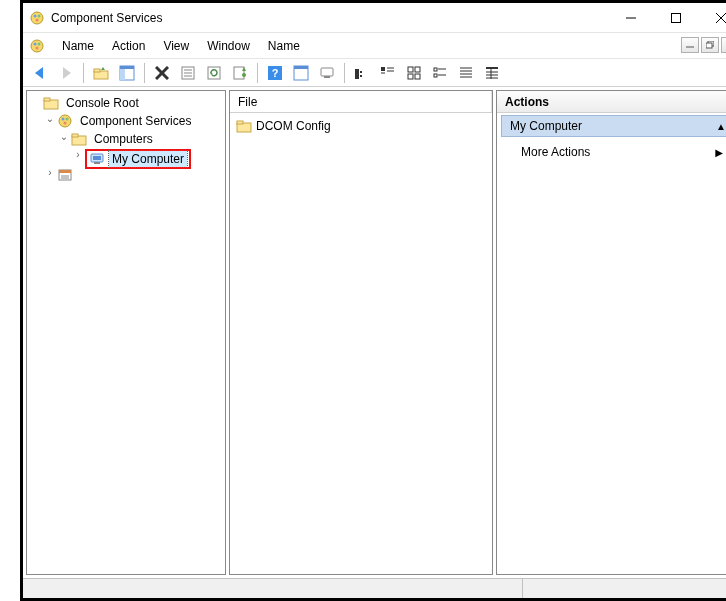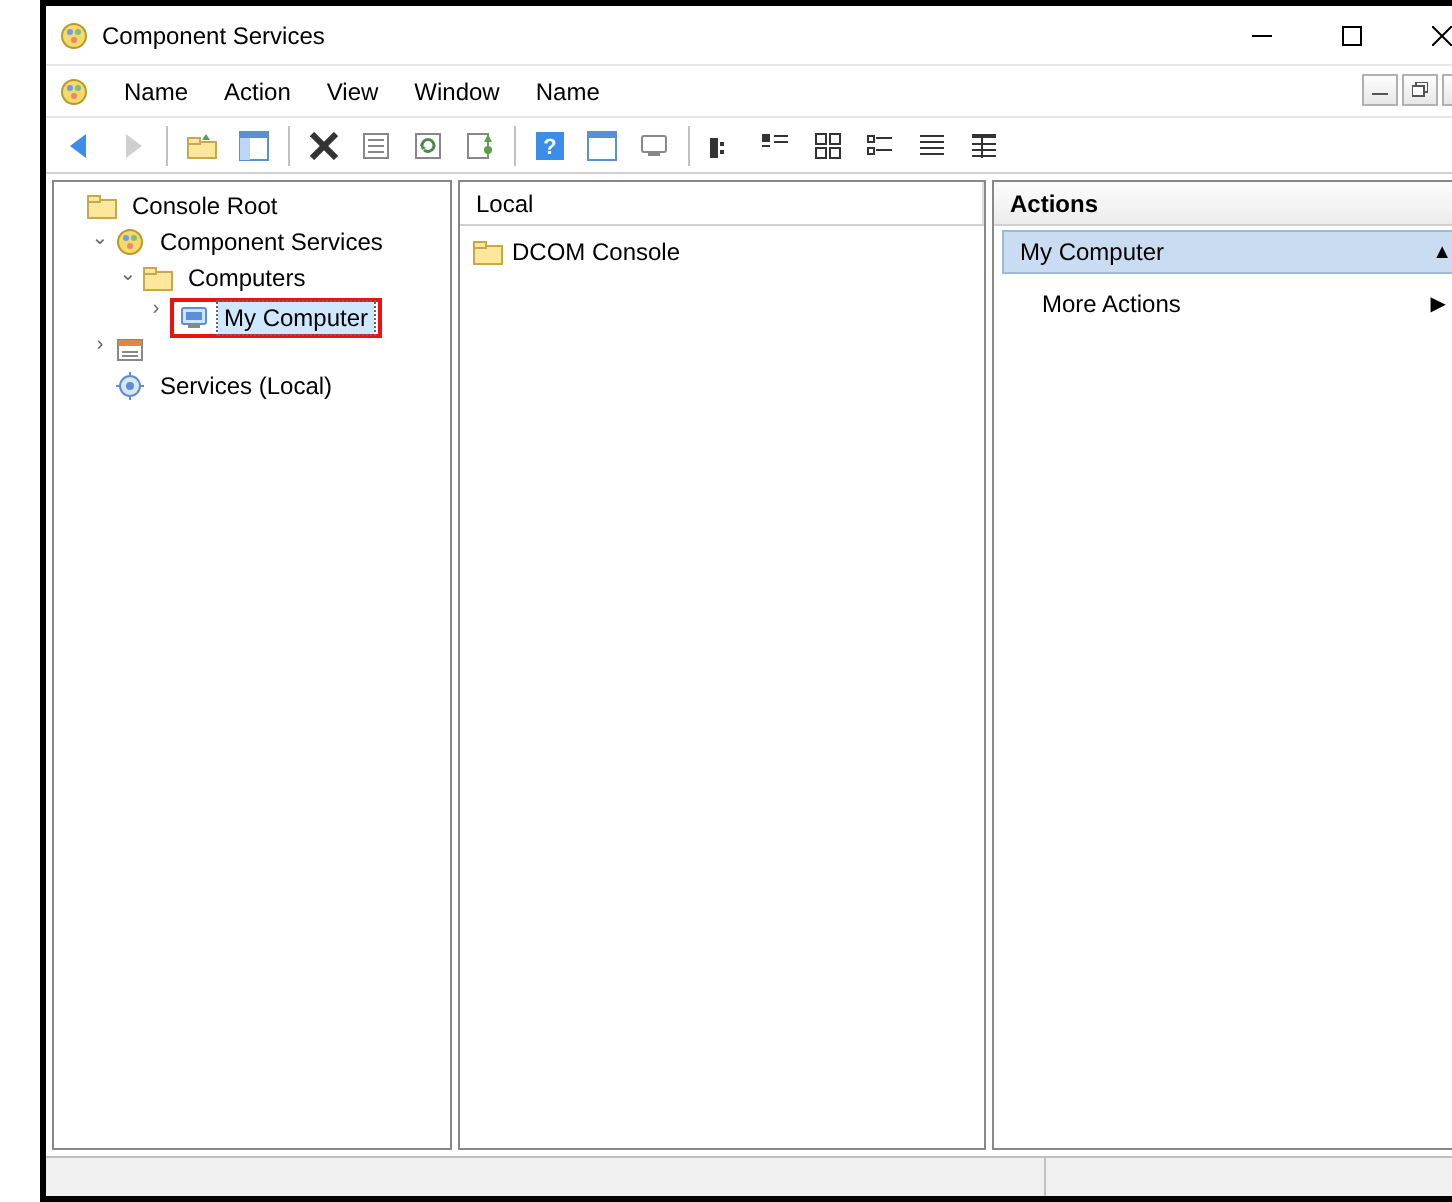--- a/index.html
+++ b/index.html
@@ -293,46 +293,34 @@
         </div>
         <div class="tnode" style="padding-left:14px">
           <span class="twist">›</span>
           <span class="ticon"><svg width="16" height="16">
                 <rect x="2" y="3" width="12" height="10" fill="#fff" stroke="#888"></rect>
                 <rect x="2" y="3" width="12" height="3" fill="#d98a4a"></rect>
                 <line x1="4" y1="9" x2="12" y2="9" stroke="#888"></line>
                 <line x1="4" y1="11" x2="12" y2="11" stroke="#888"></line>
               </svg></span>
         </div>
-        <div class="tnode" style="padding-left:14px">
-          <span class="twist"></span>
-          <span class="ticon"><svg width="16" height="16">
-                <circle cx="8" cy="8" r="5" fill="#d8e6f2" stroke="#5a8fd8"></circle>
-                <circle cx="8" cy="8" r="2" fill="#5a8fd8"></circle>
-                <line x1="8" y1="1" x2="8" y2="3" stroke="#5a8fd8"></line>
-                <line x1="8" y1="13" x2="8" y2="15" stroke="#5a8fd8"></line>
-                <line x1="1" y1="8" x2="3" y2="8" stroke="#5a8fd8"></line>
-                <line x1="13" y1="8" x2="15" y2="8" stroke="#5a8fd8"></line>
-              </svg></span>
-          <span class="tlabel">Services (Local)</span>
-        </div>
       </div>
     </div>
 
     <div class="pane list">
       <div class="col-header">
-        <div class="hcell" style="flex:1">Local</div>
+        <div class="hcell" style="flex:1">File</div>
       </div>
       <div class="list-body">
         <div class="lrow">
           <span class="ticon"><svg width="16" height="16">
                 <rect x="1" y="5" width="14" height="9" fill="#fce79c" stroke="#c9a84a"></rect>
                 <rect x="1" y="3" width="6" height="3" fill="#fce79c" stroke="#c9a84a"></rect>
               </svg></span>
-          <span>DCOM Console</span>
+          <span>DCOM Config</span>
         </div>
       </div>
     </div>
 
     <div class="pane actions">
       <div class="col-header actions-h">Actions</div>
       <div class="actions-sub">
         <span>My Computer</span>
         <span class="up">▲</span>
       </div>

